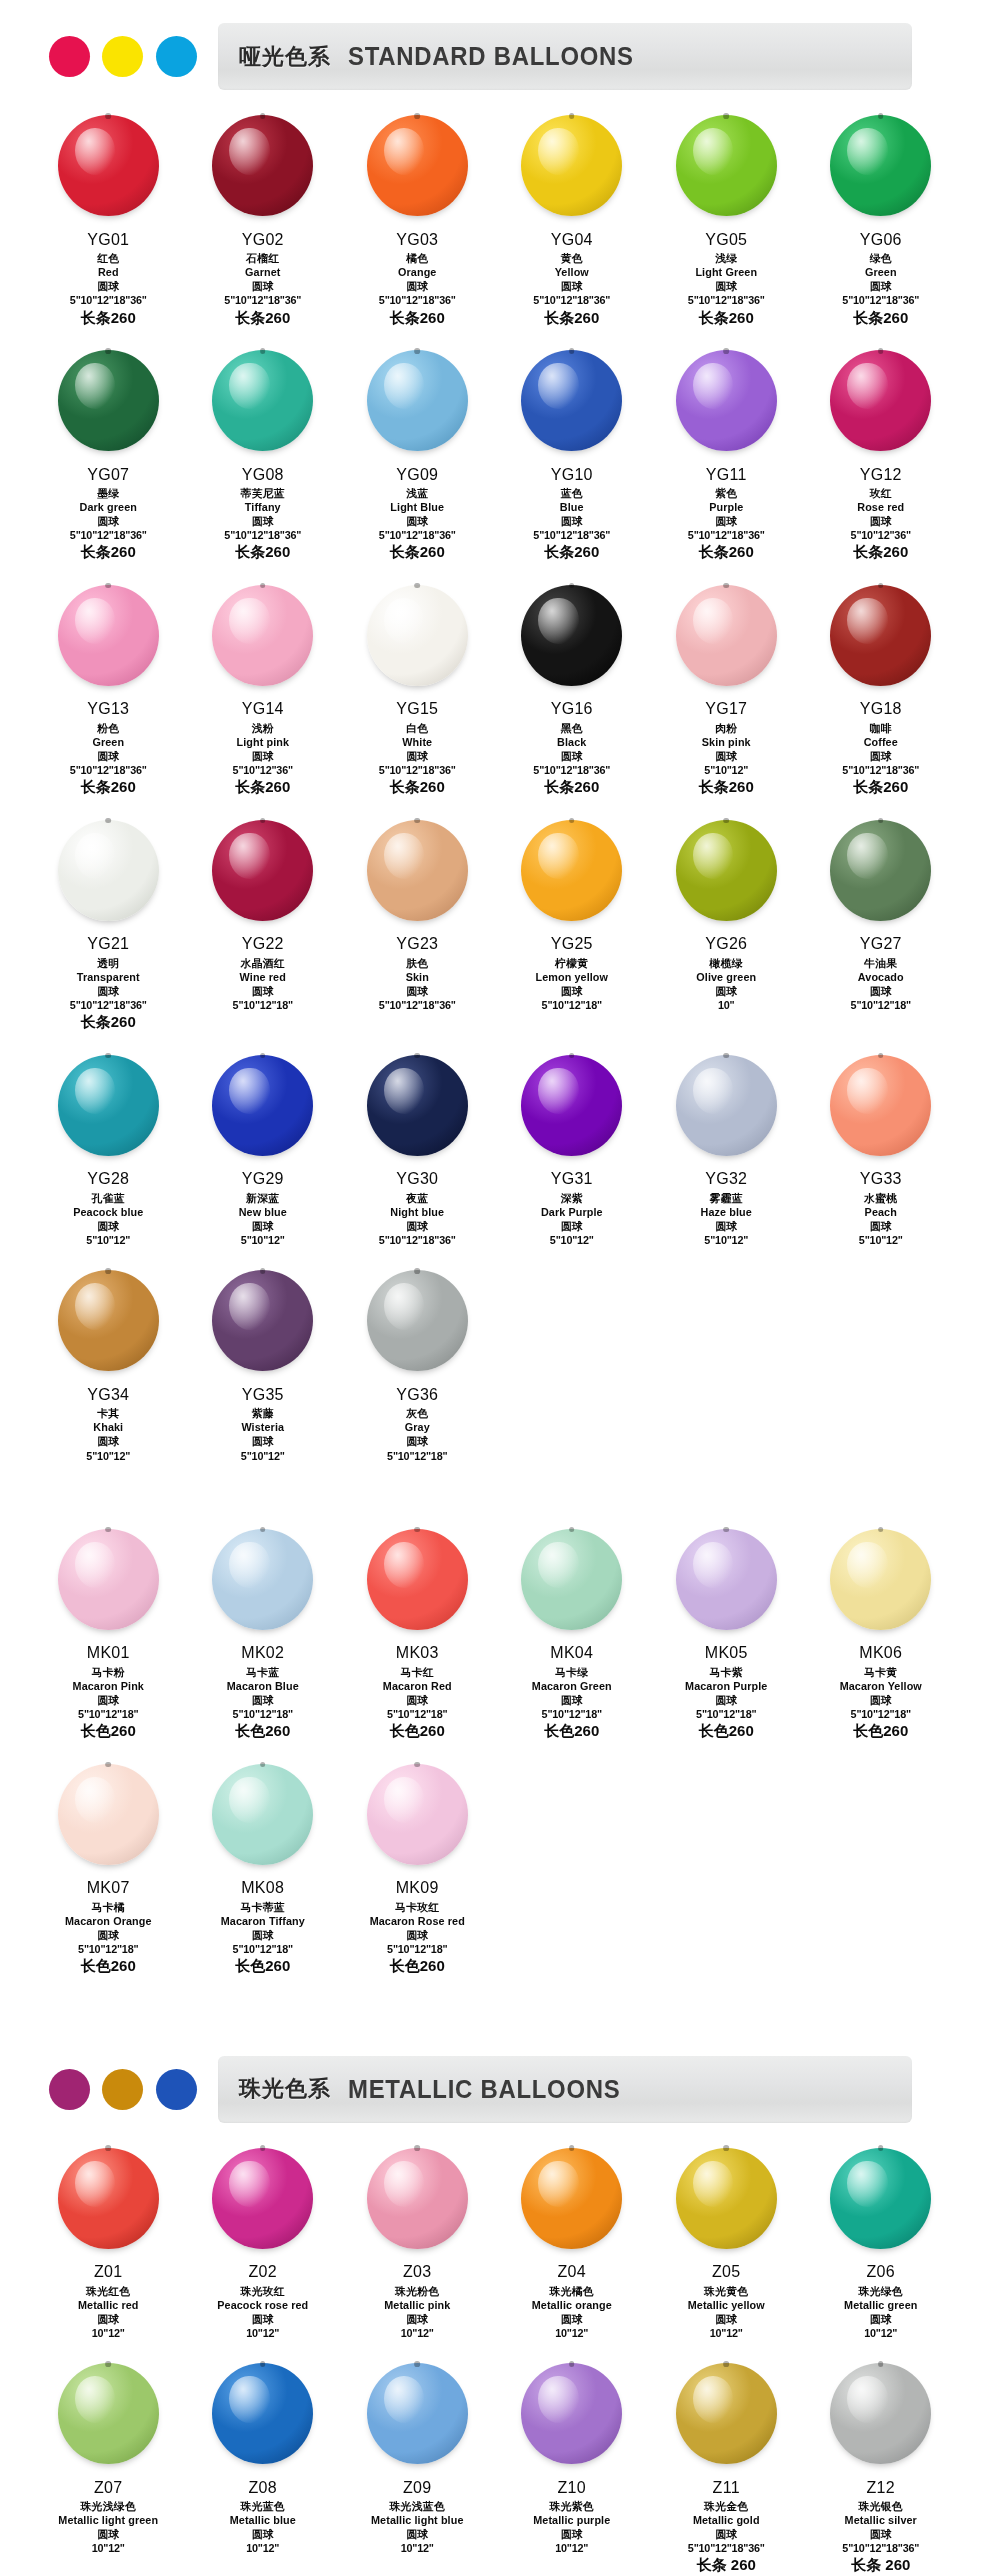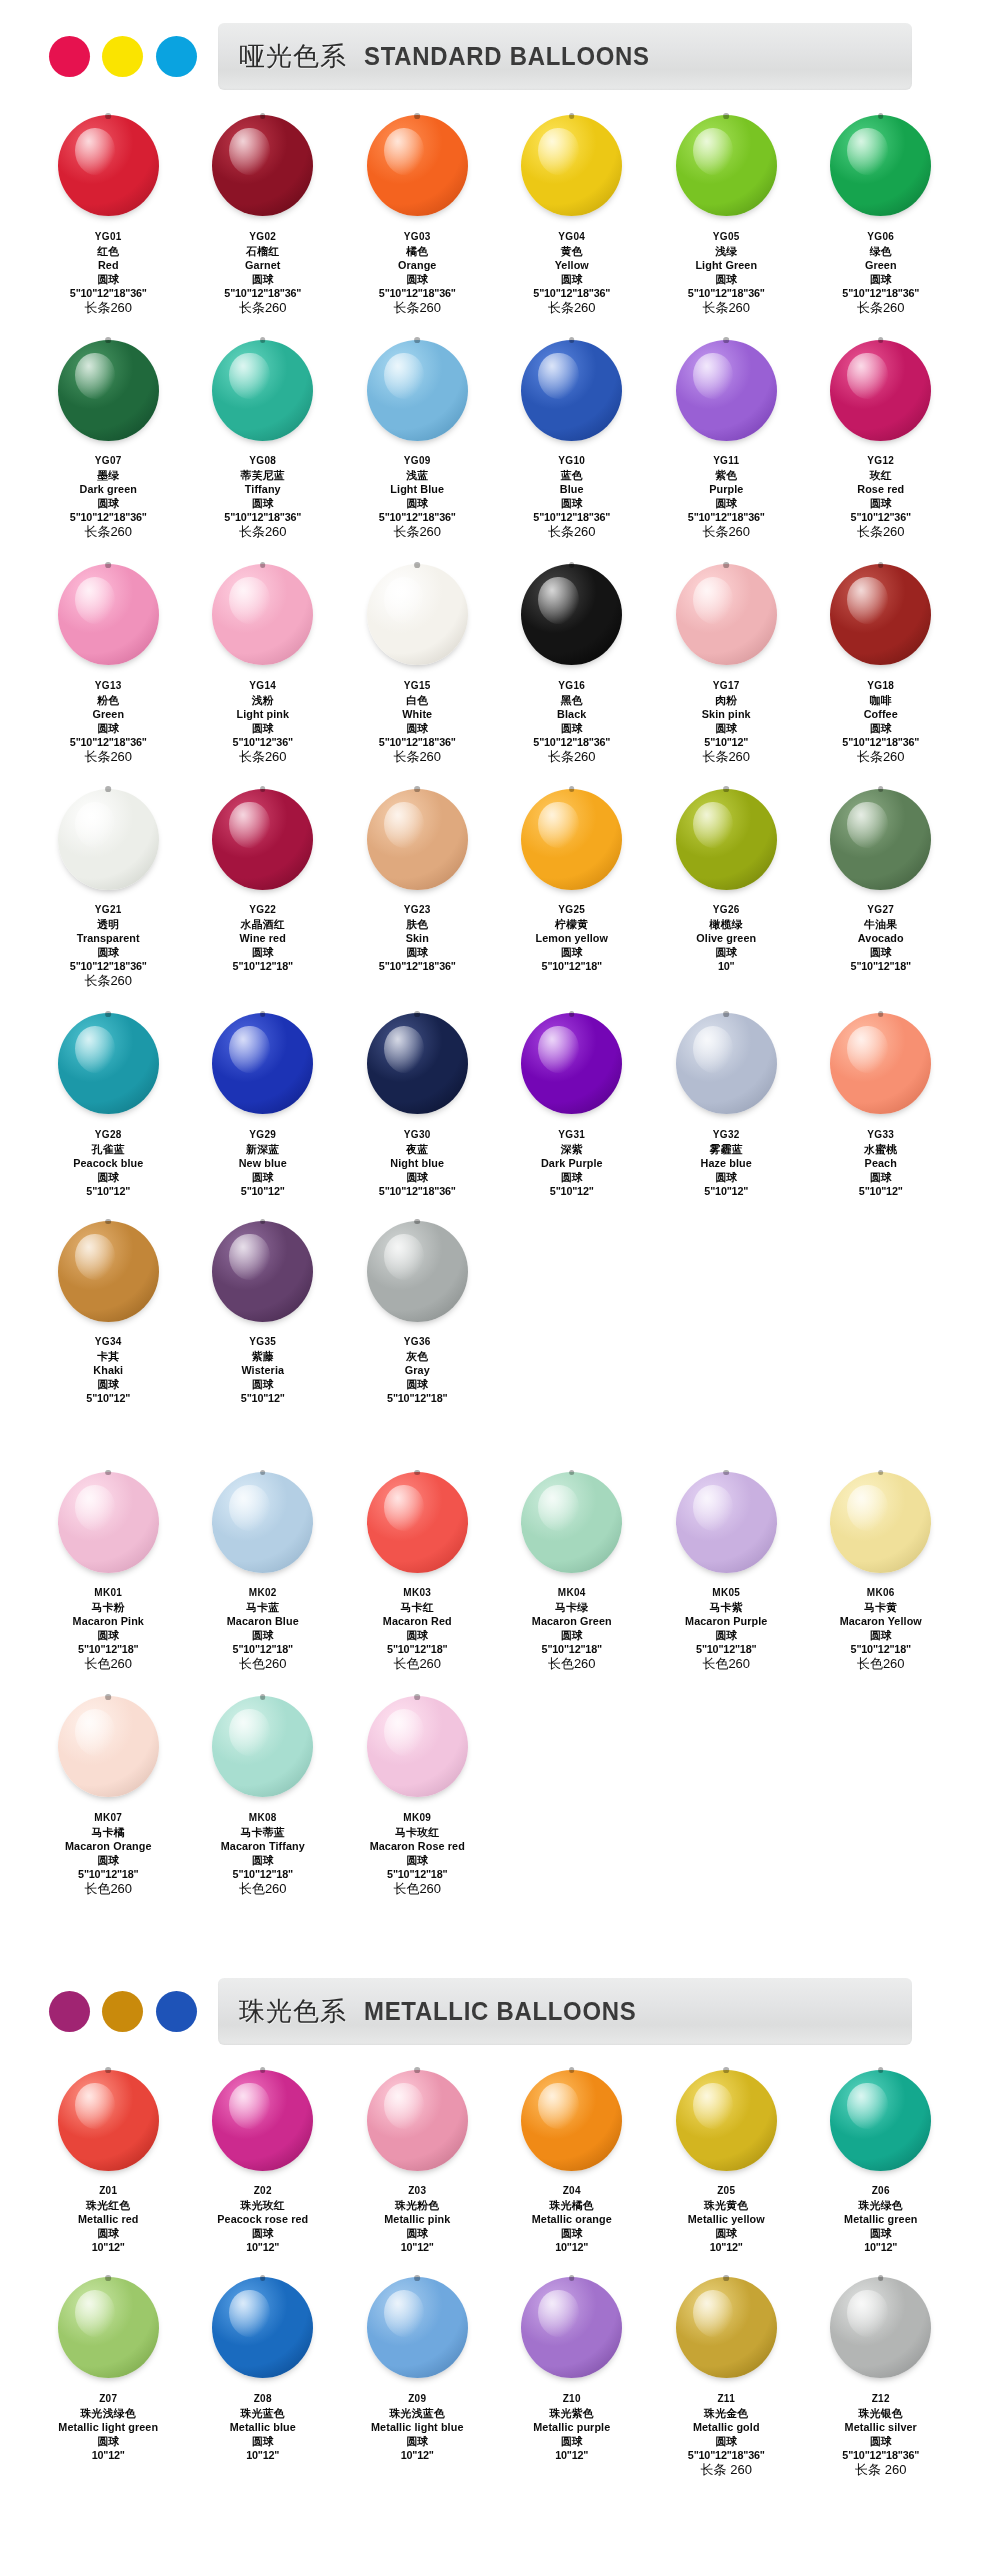--- a/index.html
+++ b/index.html
@@ -26,22 +26,22 @@
     height:67px;
     margin-right:77px;
     border-radius:6.2px;
     background:linear-gradient(180deg,#eceded 0%,#e3e4e5 40%,#dcdddd 70%,#e8e9e9 100%);
     display:flex;
     align-items:center;
     padding-left:20.6px;
     box-shadow:inset 0 -1px 2.1px rgba(0,0,0,.04);
   }
   .header-cn {
-    font-size:26px;
-    font-weight:400;
+    font-size:22px;
+    font-weight:700;
     color:#2b2b2b;
     letter-spacing:1px;
     margin-right:17.5px;
     text-shadow:0.5px 0.5px 0 rgba(255,255,255,.6);
   }
   .header-en {
     font-size:26px;
     font-weight:700;
     color:#3a3a3a;
     letter-spacing:0.8px;
@@ -93,28 +93,28 @@
   .balloon .nub {
     position:absolute;
     top:-2.1px; left:50%;
     transform:translateX(-50%);
     width:5.7px; height:5.7px;
     border-radius:50%;
     background:rgba(0,0,0,.30);
   }
   .labels { text-align:center; line-height:1.30; }
   .code {
-    font-size:10px; font-weight:700; color:#0b0b0b;
+    font-size:16px; font-weight:400; color:#0b0b0b;
     letter-spacing:0.3px; margin-bottom:1px;
   }
   .cn { font-size:10.8px; font-weight:700; color:#0b0b0b; letter-spacing:0.3px;text-align:center; }
   .en { font-size:10.8px; font-weight:700; color:#0b0b0b; letter-spacing:0.1px; }
   .shape { font-size:10.8px; font-weight:700; color:#0b0b0b; }
   .sizes { font-size:10.8px; font-weight:700; color:#0b0b0b; letter-spacing:-0.2px; white-space:nowrap; }
-  .long { font-size:13px; font-weight:400; color:#0b0b0b; }
+  .long { font-size:15px; font-weight:700; color:#0b0b0b; }
 
   .section { padding-bottom:13.4px; }
   .sec-gap { height:30px; }
 </style>
 </head>
 <body>
 
 <div class="page">
   <div id="sections-root">
       <div class="section">

